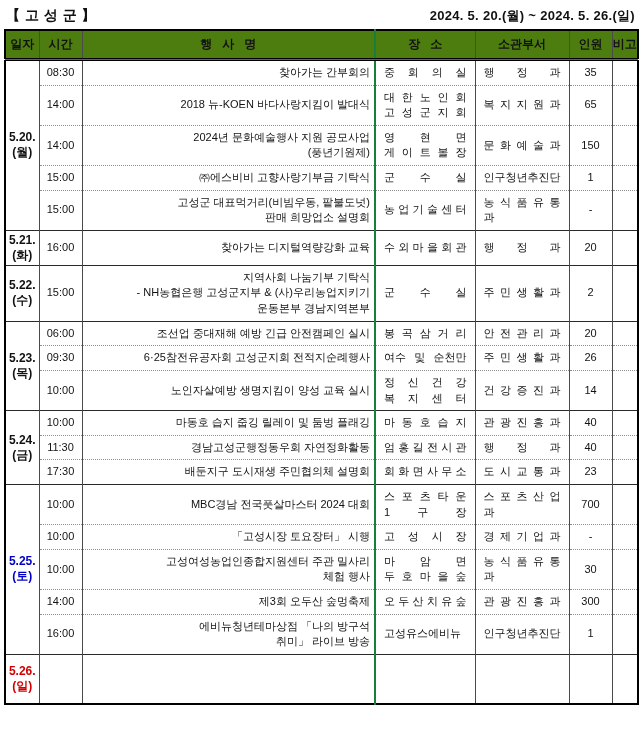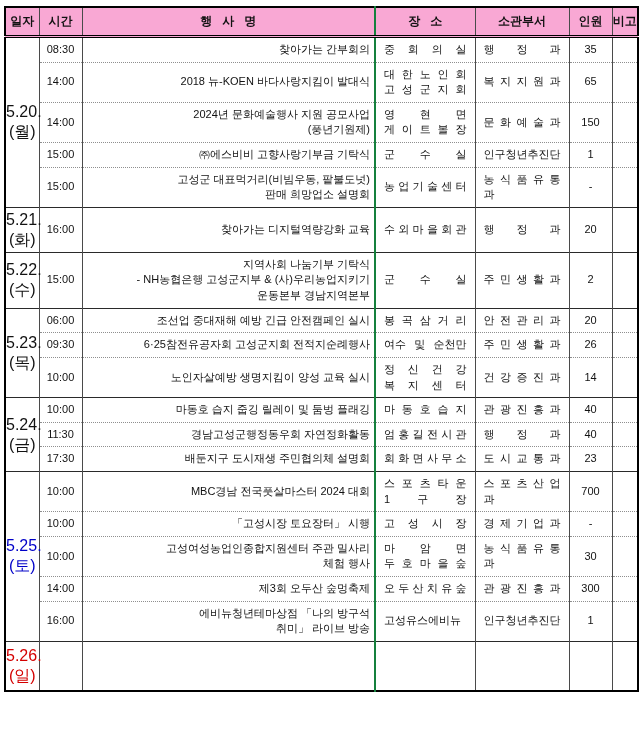--- a/index.html
+++ b/index.html
@@ -14,46 +14,50 @@
     padding:1px 2px 4px 2px;
   }
   .doc-title{font-weight:bold;font-size:14px;letter-spacing:.5px;}
   .doc-range{font-size:13px;font-weight:bold;letter-spacing:.3px;}
   table{
     width:633px;border-collapse:collapse;table-layout:fixed;
     border:2px solid #000;
   }
   th{
     font-size:12px;font-weight:bold;padding:5px 0 5px 0;
-    border-bottom:3px double #000;background:#f9a8d4;
+    border-bottom:3px double #000;background:#4d7c0f;
     white-space:pre;
   }
   td{font-size:11px;vertical-align:middle;padding:4px 2px;line-height:1.42;}
   th,td{border-left:1px solid #4a4a4a;}
   th:first-child,td.first{border-left:none;}
   .strongsep{border-left:2px solid #15803d;}
   tr.group-start td{border-top:1.6px solid #2a2a2a;}
   tr.sub td{border-top:1px dotted #8f8f8f;}
   td.date-cell{
-    text-align:center;font-weight:normal;font-size:16px;line-height:1.25;
+    text-align:center;font-weight:bold;font-size:12px;line-height:1.25;
     padding:2px 0;
   }
   td.time-cell,td.count-cell{text-align:center;}
   td.event-cell{text-align:right;padding:4px 4px;white-space:pre-line;}
   td.place-cell,td.dept-cell{
     text-align:justify;text-align-last:justify;
     white-space:pre-line;padding:4px 8px;
   }
   td.remark-cell{height:1px;}
   tr.empty-row td{height:40px;}
 </style>
 </head>
 <body>
 
 <div class="page">
+  <div class="titlebar">
+    <span class="doc-title">【 고 성 군 】</span>
+    <span class="doc-range">2024. 5. 20.(월) ~ 2024. 5. 26.(일)</span>
+  </div>
   <table>
     <colgroup>
       <col style="width:34px">
         <col style="width:43px">
         <col style="width:293px">
       <col style="width:100px">
         <col style="width:94px">
         <col style="width:43px">
         <col style="width:26px">
     </colgroup>

